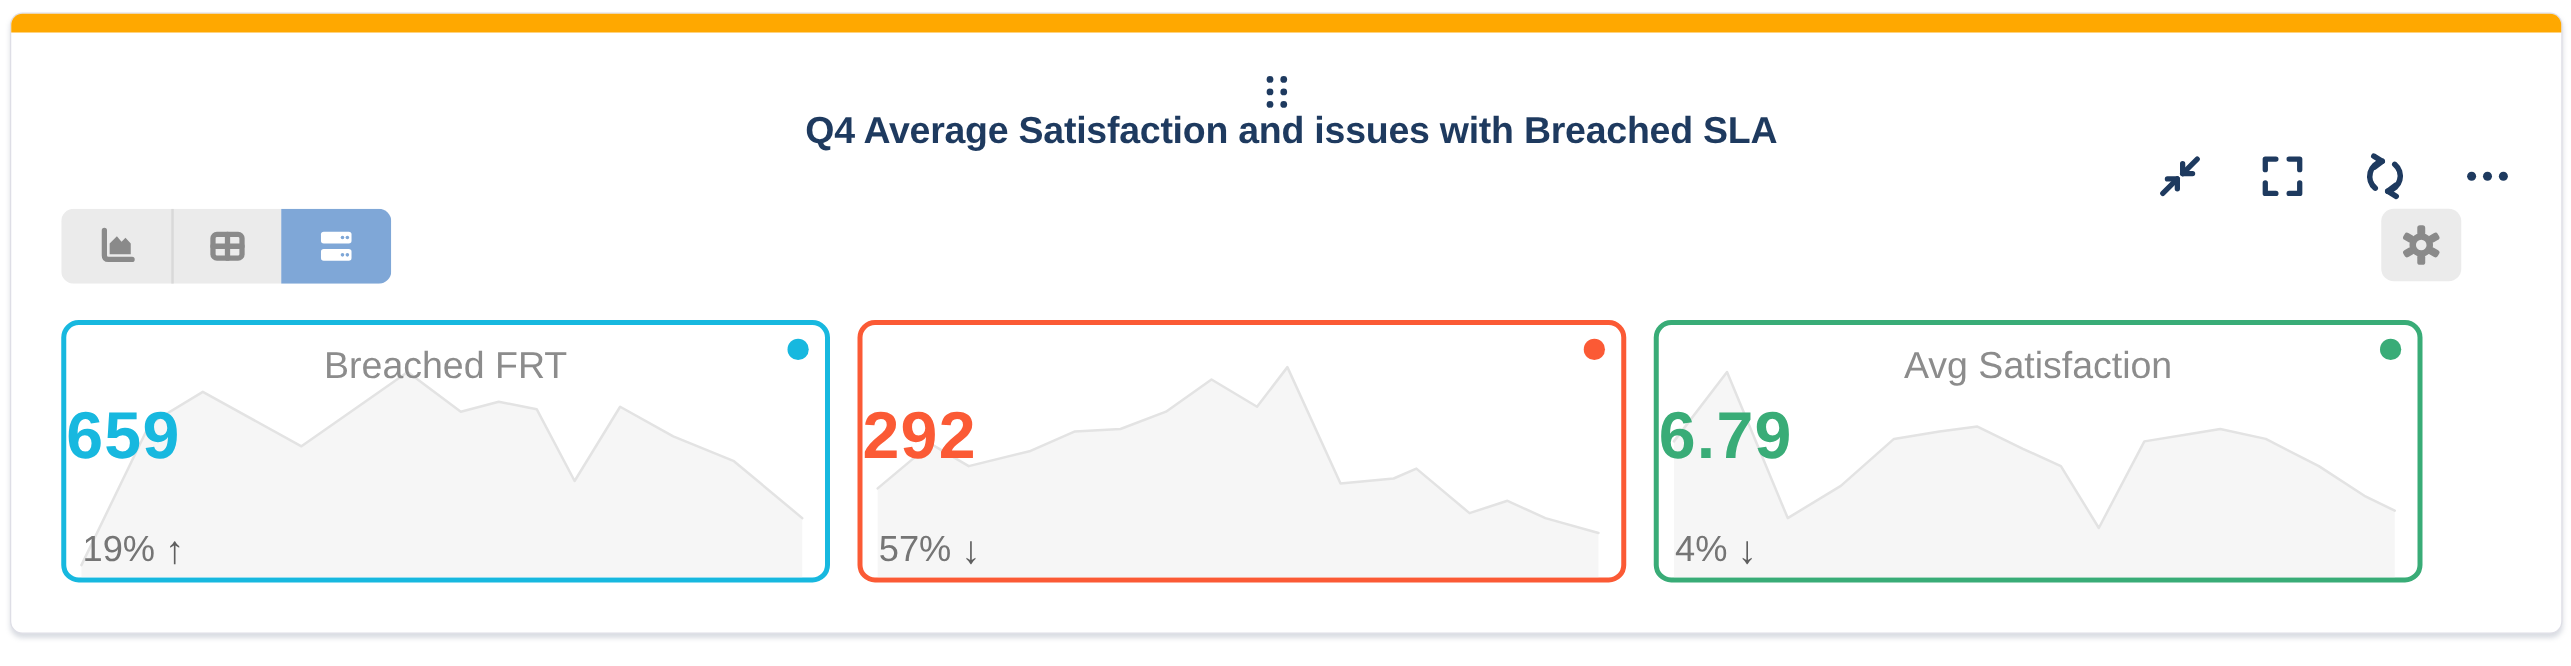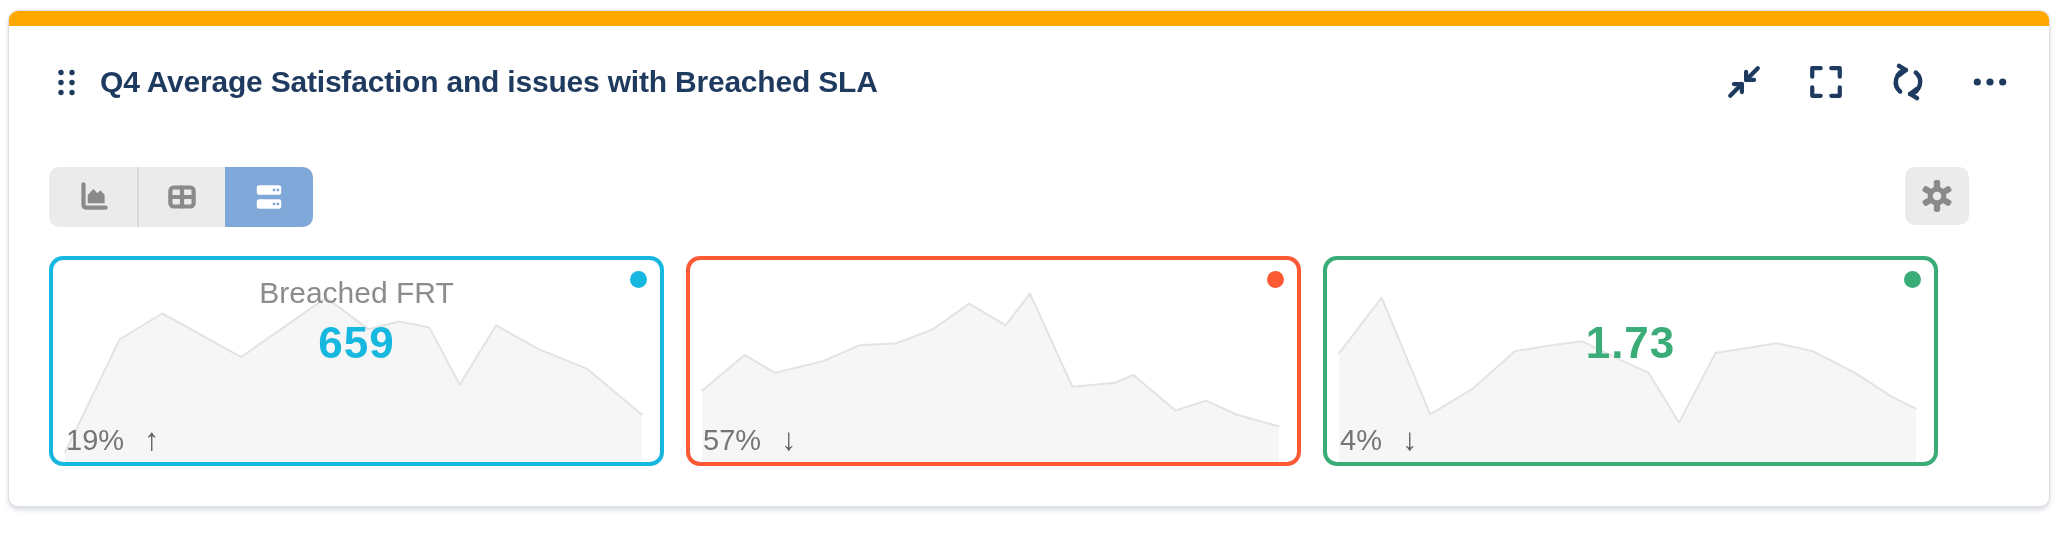--- a/index.html
+++ b/index.html
@@ -7,21 +7,21 @@
     width:2057px;height:533px;background:#ffffff;position:relative;overflow:hidden;
     font-family:"Liberation Sans", sans-serif;
   }
   .widget{
     position:absolute;left:8px;top:10px;width:2040px;height:495px;
     background:#ffffff;border:1px solid #dedee6;border-radius:10px;
     box-shadow:0 3px 4px rgba(120,130,150,.28);
   }
   .accent{height:15px;background:var(--accent,#FFA800);border-radius:9px 9px 0 0;}
   
-  .header{position:absolute;left:48px;right:40px;top:48px;height:46px;display:flex;align-items:center;}
+  .header{position:absolute;left:48px;right:40px;top:48px;height:46px;display:flex;align-items:center;flex-direction:column;}
   .drag-handle{margin-right:24px;display:flex;cursor:grab;}
   .title{font-size:30px;font-weight:700;color:#1e3a5f;letter-spacing:-0.2px;white-space:nowrap;}
   .header-actions{margin-left:auto;display:flex;align-items:center;gap:44px;}
   .hicon{width:38px;height:38px;background:none;border:none;padding:0;cursor:pointer;display:flex;align-items:center;justify-content:center;}
   .hicon svg{stroke:#1e3a5f;fill:none;stroke-width:4;stroke-linecap:round;stroke-linejoin:round;}
   .hicon svg .fill{fill:#1e3a5f;stroke:none;}
   
   .toolbar{position:absolute;left:40px;right:40px;top:156px;height:60px;}
   .segmented{position:absolute;left:0;top:0;display:flex;border-radius:10px;overflow:hidden;}
   .seg-btn{width:88px;height:60px;border:none;background:#ebebeb;display:flex;align-items:center;justify-content:center;cursor:pointer;padding:0;}
@@ -31,22 +31,22 @@
   .seg-btn svg .gs{stroke:#8a8a8a;fill:none;stroke-width:4;stroke-linecap:round;stroke-linejoin:round;}
   .settings-btn{position:absolute;right:40px;top:0;width:64px;height:58px;border:none;border-radius:10px;background:#ebebeb;cursor:pointer;display:flex;align-items:center;justify-content:center;padding:0;}
   
   .cards{position:absolute;left:40px;top:245px;height:210px;display:flex;gap:22px;}
   .kpi-card{position:relative;width:607px;height:202px;border:4px solid var(--c);border-radius:14px;background:#fff;overflow:hidden;cursor:pointer;}
   .spark{position:absolute;left:0;top:4px;width:100%;height:calc(100% - 4px);}
   .spark .spark-area{fill:#f6f6f6;stroke:none;}
   .spark .spark-line{fill:none;stroke:#e3e3e3;stroke-width:2;vector-effect:non-scaling-stroke;stroke-linejoin:round;stroke-linecap:round;}
   .dot{position:absolute;top:11px;right:13px;width:17px;height:17px;border-radius:50%;background:var(--c);}
   .kpi-label{position:absolute;top:16px;left:0;right:0;text-align:center;font-size:30px;color:#8c8c8c;}
-  .kpi-value{position:absolute;top:58px;left:0;right:0;text-align:center;font-size:44px;font-weight:700;color:var(--c);letter-spacing:1px;}
-  .kpi-delta{position:absolute;left:13px;bottom:4px;font-size:29px;color:#757575;display:flex;align-items:center;gap:20px;}
+  .kpi-value{position:absolute;top:58px;left:0;right:0;font-size:53px;font-weight:700;color:var(--c);letter-spacing:1px;}
+  .kpi-delta{position:absolute;left:13px;bottom:4px;font-size:29px;color:#757575;display:flex;align-items:center;gap:8px;}
   .kpi-delta .arrow{color:#5f5f5f;font-weight:700;font-size:31px;}
 </style>
 </head>
 <body>
 
 <div class="widget">
   <div class="accent"></div>
 
   <div class="header">
     <span class="drag-handle">
@@ -153,33 +153,35 @@
         <span class="arrow">↑</span>
       </div>
     </div>
 
     <div class="kpi-card" style="--c: #FB5A35;">
       <svg class="spark" viewBox="0 0 100 100" preserveAspectRatio="none">
         <path class="spark-area" d="M2 64 L9 46 L14 55 L22 49 L28 41 L34 40 L40 33 L46 20 L52 31 L56 15 L63 62 L70 60 L73 56 L80 74 L85 69 L90 76 L97 82 L97 100 L2 100 Z"></path>
           <path class="spark-line" d="M2 64 L9 46 L14 55 L22 49 L28 41 L34 40 L40 33 L46 20 L52 31 L56 15 L63 62 L70 60 L73 56 L80 74 L85 69 L90 76 L97 82"></path>
       </svg>
       <span class="dot"></span>
+      <div class="kpi-value">292</div>
       <div class="kpi-delta">
         <span>57%</span>
         <span class="arrow">↓</span>
       </div>
     </div>
 
     <div class="kpi-card" style="--c: #39AC77;">
       <svg class="spark" viewBox="0 0 100 100" preserveAspectRatio="none">
         <path class="spark-area" d="M2 45 L9 17 L17 76 L24 63 L31 44 L37 41 L42 39 L48 48 L53 55 L58 80 L64 45 L70 42 L74 40 L80 44 L87 55 L93 67 L97 73 L97 100 L2 100 Z"></path>
           <path class="spark-line" d="M2 45 L9 17 L17 76 L24 63 L31 44 L37 41 L42 39 L48 48 L53 55 L58 80 L64 45 L70 42 L74 40 L80 44 L87 55 L93 67 L97 73"></path>
       </svg>
       <span class="dot"></span>
-      <div class="kpi-value">1.73</div>
+      <div class="kpi-label">Avg Satisfaction</div>
+      <div class="kpi-value">6.79</div>
       <div class="kpi-delta">
         <span>4%</span>
         <span class="arrow">↓</span>
       </div>
     </div>
 
   </div>
 </div>
 
 </body></html>

